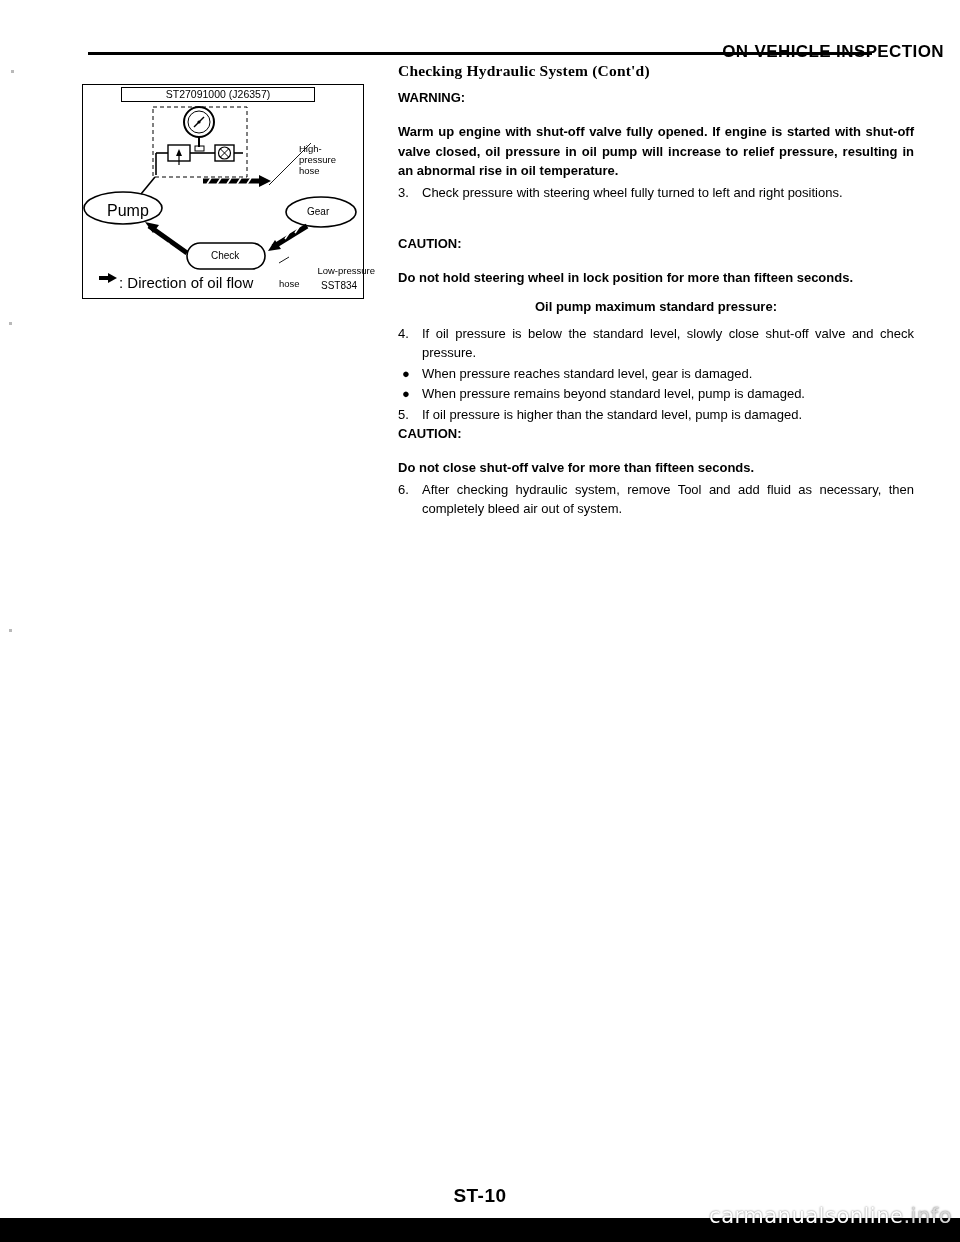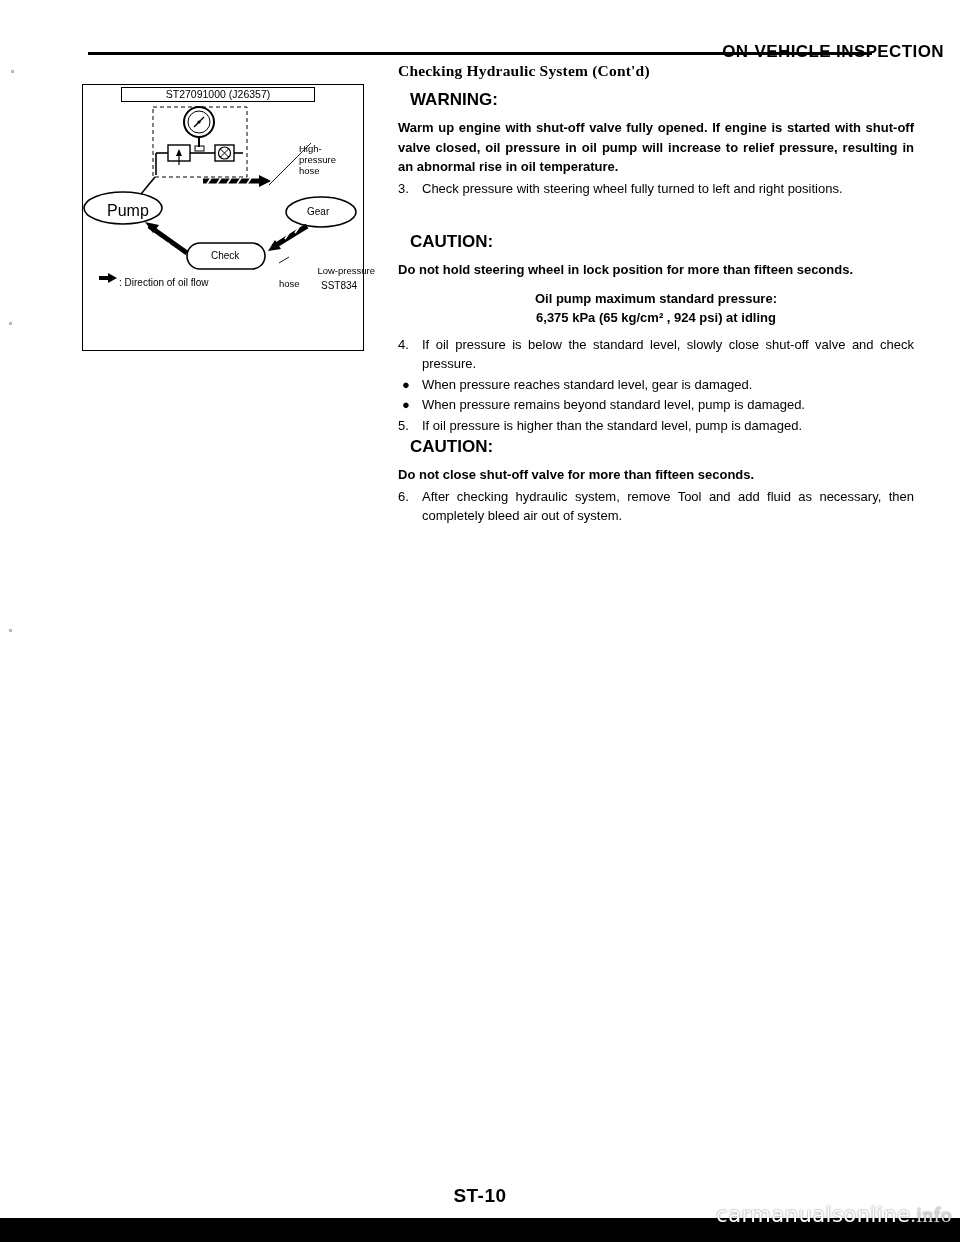--- a/index.html
+++ b/index.html
@@ -34,21 +34,21 @@
     height: 3px;
     background: #000;
   }
 
   
   .figure-box {
     position: absolute;
     left: 82px;
     top: 84px;
     width: 282px;
-    height: 267px;
+    height: 215px;
     border: 1px solid #000;
     background: #fff;
   }
   .fig-caption-bar {
     position: absolute;
     left: 38px;
     top: 2px;
     width: 194px;
     height: 15px;
     border: 1px solid #000;
@@ -62,48 +62,48 @@
     position: absolute;
     font-size: 9.5px;
     line-height: 11px;
   }
   .lbl-high { left: 216px; top: 58px; width: 48px; }
   .lbl-low  { left: 196px; top: 180px; width: 96px; text-align: right; }
   .lbl-hose-low { left: 196px; top: 193px; }
   .lbl-pump { position: absolute; left: 24px; top: 117px; font-size: 16px; }
   .lbl-gear { position: absolute; left: 224px; top: 121px; font-size: 10px; }
   .lbl-tank { position: absolute; left: 128px; top: 165px; font-size: 10px; }
-  .lbl-dir  { left: 36px; top: 192px; font-size: 10px; }
+  .lbl-dir  { left: 36px; top: 192px; font-size: 15px; }
   .lbl-sst  { left: 238px; top: 195px; font-size: 10px; }
 
   
   .content {
     position: absolute;
     left: 398px;
     top: 62px;
     width: 516px;
   }
   .sec-title {
     font-size: 15.5px;
     font-weight: bold;
     margin: 0 0 10px 0;
     letter-spacing: 0.2px;
     font-family: Liberation Serif, serif;
   }
   .subhead {
-    font-size: 17px;
-    font-weight: bold;
-    margin: 0 0 3px 12px;
+    font-size: 13px;
+    font-weight: bold;
+    margin: 0 0 3px 0;
   }
   .para-bold {
     font-size: 13px;
     font-weight: bold;
     text-align: justify;
     line-height: 19.5px;
-    margin: 8px 0 2px 0;
+    margin: 17px 0 2px 0;
   }
   .numbered {
     display: flex;
     font-size: 13px;
     line-height: 19.5px;
     margin-top: 1px;
   }
   .numbered .num {
     width: 24px;
     flex: 0 0 24px;
@@ -157,21 +157,21 @@
   .watermark {
     position: absolute;
     right: 8px;
     bottom: 14px;
     font-size: 21px;
     color: #ffffff;
     font-family: "DejaVu Sans", sans-serif;
     letter-spacing: 0.5px;
     text-shadow: 0 0 2px rgba(0,0,0,0.6);
   }
-  .watermark .dim { color: #d8d8d8; font-family: Liberation Serif, serif; }
+  .watermark .dim { color: #d8d8d8; }
 
   
   .speck { position: absolute; background: #b9b9b9; }
 </style>
 </head>
 <body>
 
 <div class="page-header">
   <div class="title">ON-VEHICLE INSPECTION</div>
 </div>
@@ -285,21 +285,20 @@
 
   <div class="gap-lg"></div>
 
   <div class="subhead">CAUTION:</div>
   <p class="para-bold">Do not hold steering wheel in lock position for more than fifteen seconds.</p>
 
   <div class="gap-sm"></div>
 
   <div class="center-bold">
     <span class="indent">Oil pump maximum standard pressure:</span>
-    <span class="indent">6,375 kPa (65 kg/cm² , 924 psi) at idling</span>
   </div>
 
   <div class="gap-sm"></div>
 
   <div class="numbered">
     <div class="num">4.</div>
     <div class="txt">If oil pressure is below the standard level, slowly close shut-off valve and check pressure.</div>
   </div>
 
   <div class="bulleted">

